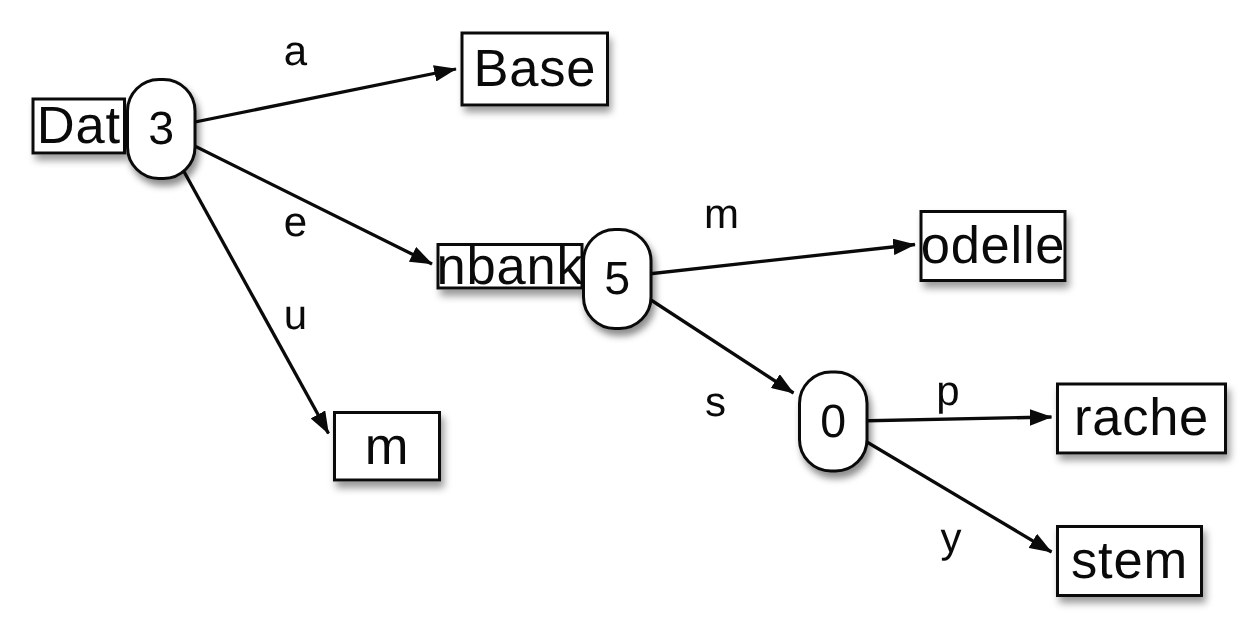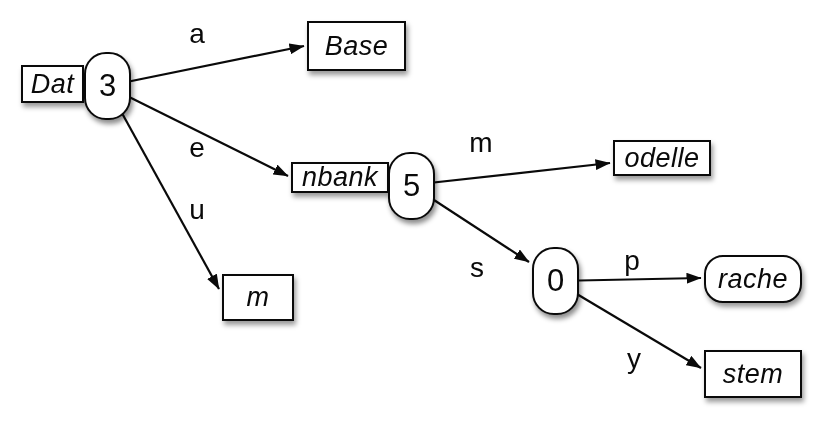--- a/index.html
+++ b/index.html
@@ -21,26 +21,25 @@
     width: 837px; height: 423px;
   }
   .node-box {
     position: absolute;
     box-sizing: border-box;
     background: #ffffff;
     border: 2.5px solid #0a0a0a;
     display: flex;
     align-items: center;
     justify-content: center;
-    font-size: 27px;
+    font-size: 35px;
     color: #0a0a0a;
     box-shadow: 2px 4px 5px rgba(0,0,0,0.40);
     z-index: 2;
     letter-spacing: 0.5px;
-    font-style: italic;
   }
   .node-oval {
     position: absolute;
     box-sizing: border-box;
     width: 47px;
     height: 68px;
     background: #ffffff;
     border: 2.5px solid #0a0a0a;
     border-radius: 22px;
     display: flex;
@@ -57,22 +56,22 @@
     font-size: 28px;
     color: #0a0a0a;
     z-index: 1;
     line-height: 1;
   }
   
   #box-dat    { left: 21px;  top: 65px;  width: 63px; height: 38px; }
   #box-base   { left: 307px; top: 21px;  width: 99px; height: 50px; }
   #box-nbank  { left: 291px; top: 162px; width: 98px; height: 31px; }
   #box-m      { left: 222px; top: 274px; width: 72px; height: 47px; }
-  #box-odelle { left: 613px; top: 140px; width: 98px; height: 36px; }
-  #box-rache  { left: 704px; top: 255px; width: 98px; height: 48px; border-radius: 19px; }
+  #box-odelle { left: 613px; top: 140px; width: 98px; height: 48px; }
+  #box-rache  { left: 704px; top: 255px; width: 114px; height: 48px; }
   #box-stem   { left: 704px; top: 350px; width: 98px; height: 48px; }
   
   #oval-3 { left: 84px;  top: 52px;  }
   #oval-5 { left: 388px; top: 152px; }
   #oval-0 { left: 532px; top: 247px; }
   
   #lbl-a { left: 197px; top: 34px;  }
   #lbl-e { left: 197px; top: 148px; }
   #lbl-u { left: 197px; top: 210px; }
   #lbl-m { left: 481px; top: 143px; }

